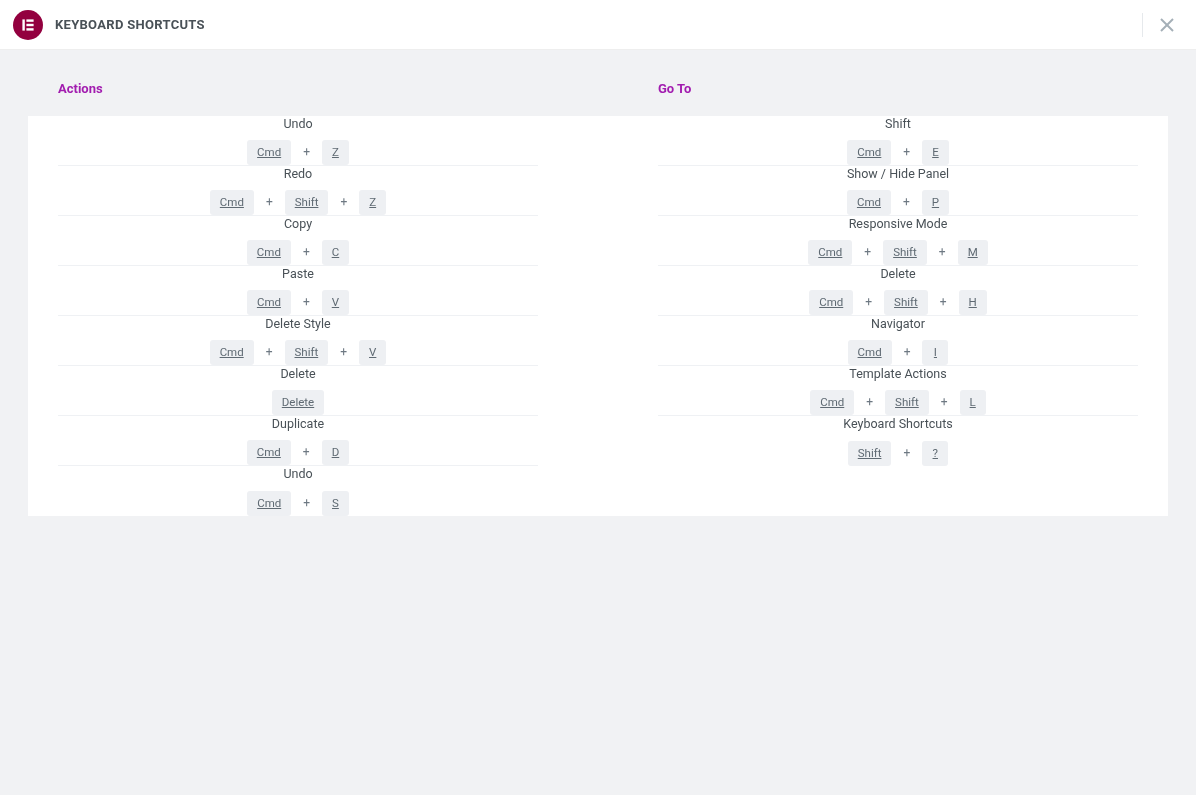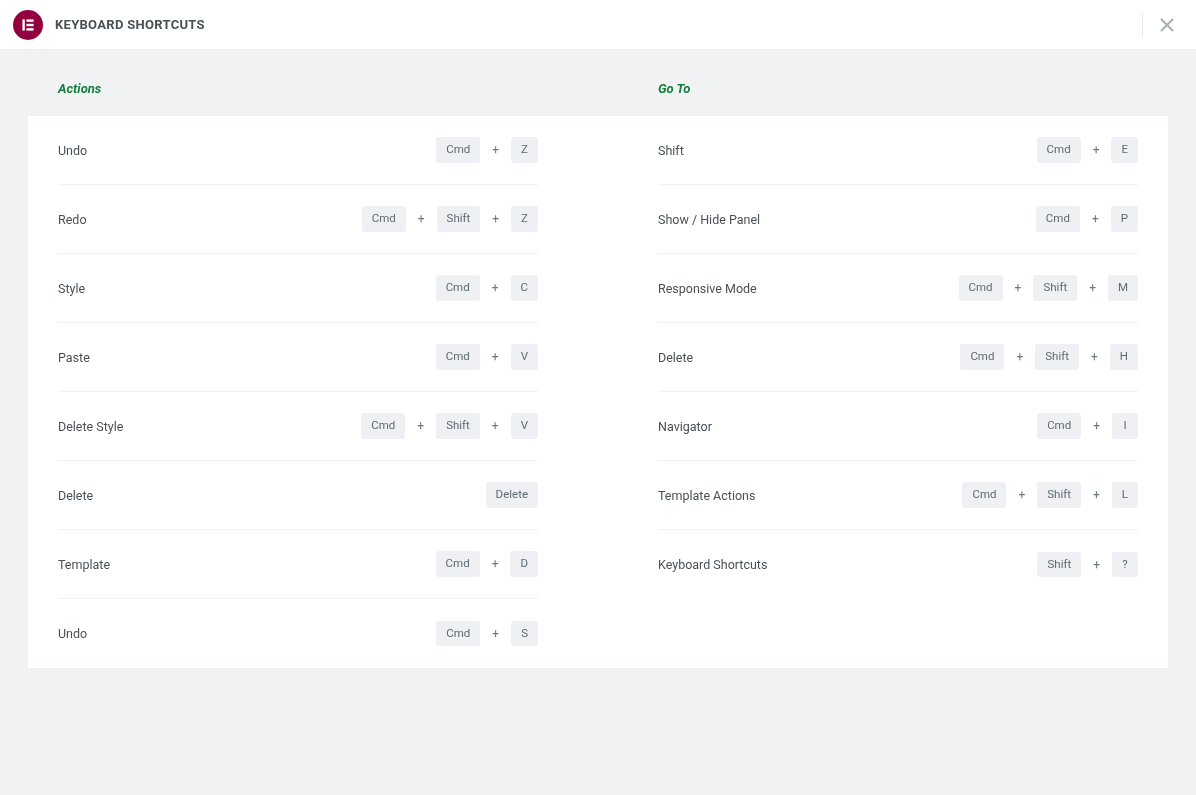--- a/index.html
+++ b/index.html
@@ -54,54 +54,55 @@
     font-size: 18px;
   }
   .close-btn svg { width: 14px; height: 14px; }
 
   .panel {
     margin: 28px;
     background: transparent;
   }
   .col-heading {
     font-weight: 700;
-    color: #15803d;
+    color: #a21caf;
     font-size: 13px;
     padding: 10px 30px 20px 30px;
     height: 38px;
     display: flex;
     align-items: flex-end;
-    font-style: italic;
   }
   .card {
     background: #ffffff;
     padding: 0 30px;
   }
   .row {
     display: flex;
     align-items: center;
     justify-content: space-between;
-    height: 69px;
+    height: 50px;
     border-bottom: 1px solid #eff1f4;
+    flex-direction: column;
   }
   .row:last-child { border-bottom: none; }
   .row-label {
     color: #495157;
     font-size: 12.5px;
   }
   .keys { display: flex; align-items: center; gap: 12px; }
   .key {
     background: #eef0f3;
     border-radius: 3px;
     color: #5f6a73;
     font-size: 11.5px;
     padding: 7px 10px;
     min-width: 26px;
     text-align: center;
     line-height: 1;
+    text-decoration: underline;
   }
   .plus {
     color: #6d7882;
     font-size: 12px;
   }
 </style>
 </head>
 <body>
 
 <div class="header">
@@ -149,21 +150,21 @@
             <div class="row-label">Redo</div>
             <div class="keys">
               <span class="key">Cmd</span>
               <span class="plus">+</span>
               <span class="key">Shift</span>
               <span class="plus">+</span>
               <span class="key">Z</span>
             </div>
           </div>
           <div class="row">
-            <div class="row-label">Style</div>
+            <div class="row-label">Copy</div>
             <div class="keys">
               <span class="key">Cmd</span>
               <span class="plus">+</span>
               <span class="key">C</span>
             </div>
           </div>
           <div class="row">
             <div class="row-label">Paste</div>
             <div class="keys">
               <span class="key">Cmd</span>
@@ -181,21 +182,21 @@
               <span class="key">V</span>
             </div>
           </div>
           <div class="row">
             <div class="row-label">Delete</div>
             <div class="keys">
               <span class="key">Delete</span>
             </div>
           </div>
           <div class="row">
-            <div class="row-label">Template</div>
+            <div class="row-label">Duplicate</div>
             <div class="keys">
               <span class="key">Cmd</span>
               <span class="plus">+</span>
               <span class="key">D</span>
             </div>
           </div>
           <div class="row">
             <div class="row-label">Undo</div>
             <div class="keys">
               <span class="key">Cmd</span>

